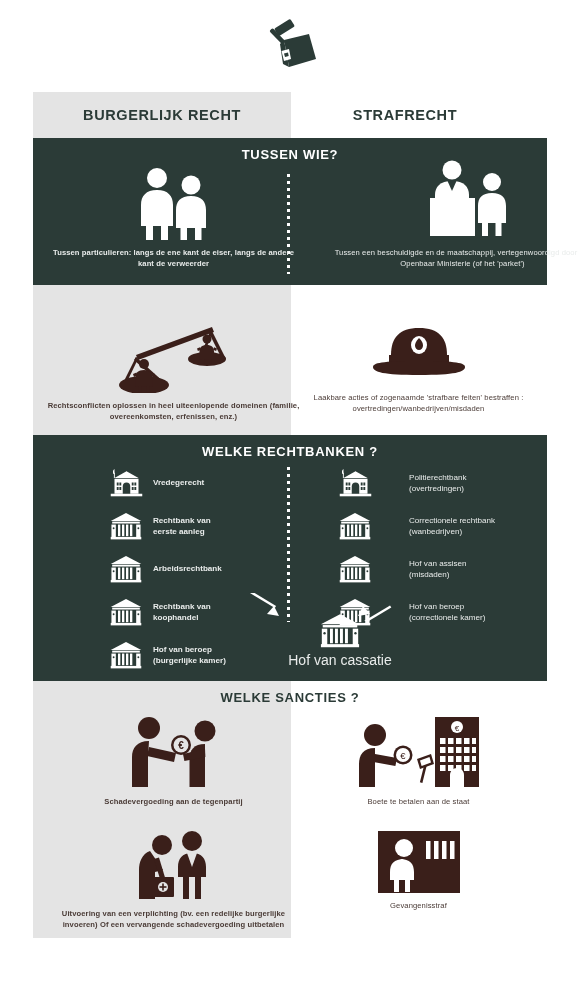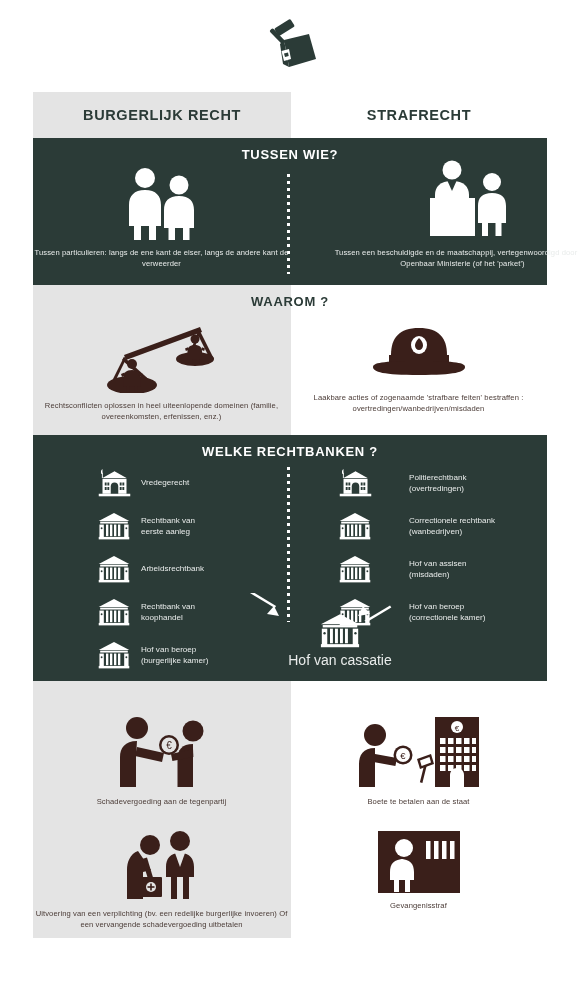--- a/index.html
+++ b/index.html
@@ -45,21 +45,21 @@
     position: absolute;
     top: 0; height: 46px;
     line-height: 46px;
     text-align: center;
     font-size: 14.5px;
     font-weight: bold;
     letter-spacing: 0.6px;
     color: #2b3b37;
   }
   #header-civil { left: 0px; width: 258px; }
-  #header-criminal { left: 258px; width: 256px; }
+  #header-criminal { left: 244px; width: 256px; }
 
   
   .section {
     position: absolute;
     left: 33px;
     width: 514px;
   }
   .section.dark { background: #2b3b37; }
   .section.light { background: transparent; }
 
@@ -89,21 +89,21 @@
     background-size: 3px 7px;
     background-repeat: repeat-y;
   }
 
   
   .half {
     position: absolute;
     top: 0; height: 100%;
     width: 257px;
   }
-  .half.left { left: 0; }
+  .half.left { left: 12px; font-weight: bold; }
   .half.right { left: 257px; }
 
   
   .block {
     position: absolute;
     text-align: center;
     width: 100%;
   }
   .icon-wrap {
     width: 100%;
@@ -240,21 +240,20 @@
         </svg>
       </div>
       <div class="caption">Tussen een beschuldigde en de
 maatschappij, vertegenwoordigd door
 het Openbaar Ministerie (of het 'parket')</div>
     </div>
   </div>
 </div>
 
 <div class="section light" id="section-why">
-  <div class="section-title">WAAROM ?</div>
 
   <div class="half left">
     <div class="block" style="top:30px;">
       <div class="icon-wrap">
         <svg viewBox="0 0 110 78" width="110" height="78">
           <g fill="#3a1f1a">
 
             <path d="M17 40 L93 12 L95 17 L19 45 Z"></path>
 
             <path d="M17 42 L2 72 L5 73 L19 44 Z"></path>
@@ -555,20 +554,21 @@
           <circle cx="5" cy="22" r="1.3" fill="#2b3b37"></circle>
           <circle cx="39" cy="22" r="1.3" fill="#2b3b37"></circle>
         </g>
       </svg>
     </div>
     <div class="c-name">Hof van cassatie</div>
   </div>
 </div>
 
 <div class="section light" id="section-sanctions">
+  <div class="section-title">WELKE SANCTIES ?</div>
 
   <div class="half left">
 
     <div class="block" style="top:34px;">
       <div class="icon-wrap">
         <svg viewBox="0 0 110 74" width="110" height="74">
           <g fill="#3a1f1a">
 
             <circle cx="30" cy="13" r="11"></circle>
             <path d="M30 26 c-12 0 -17 7 -17 16 l0 30 l16 0 l0 -30 z"></path>

